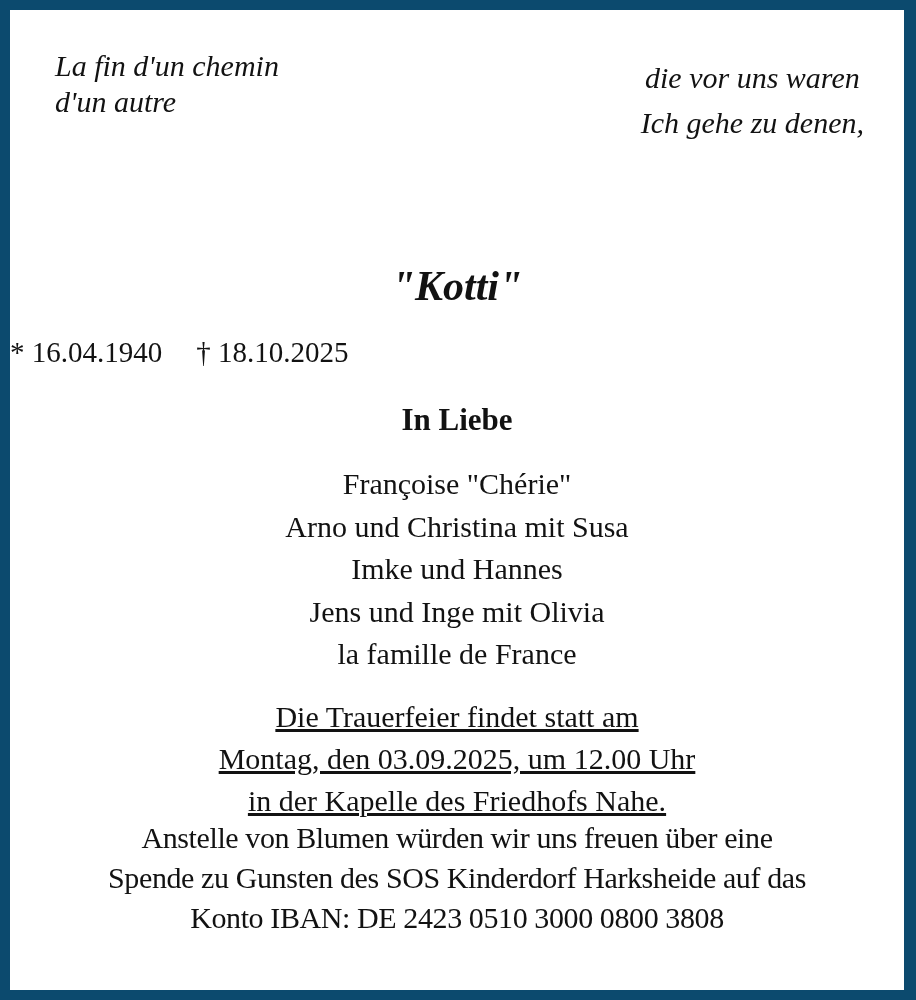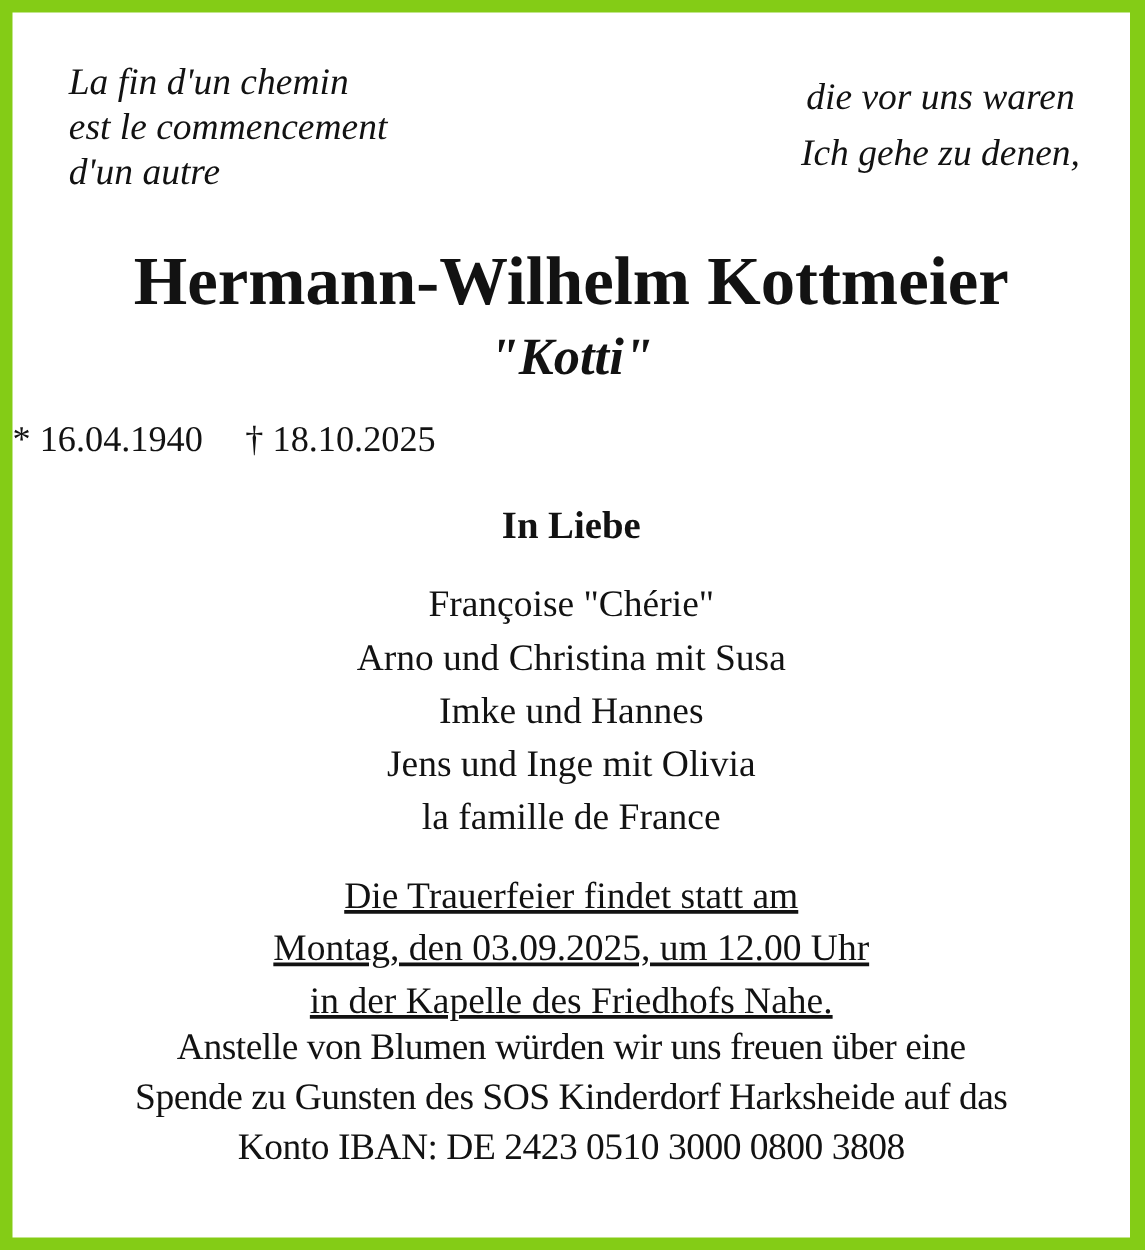--- a/index.html
+++ b/index.html
@@ -4,21 +4,21 @@
 <style>
   html, body {
     margin: 0;
     padding: 0;
     background: #000000;
   }
   .frame {
     position: relative;
     width: 916px;
     height: 1000px;
-    background: #84cc16;
+    background: #0c4a6e;
     overflow: hidden;
     font-family: "Liberation Serif", "DejaVu Serif", serif;
   }
   .page {
     position: absolute;
     left: 10px;
     top: 10px;
     right: 12px;
     bottom: 10px;
     background: #ffffff;
@@ -117,30 +117,28 @@
   .line { white-space: nowrap; }
 </style>
 </head>
 <body>
 
 <div class="frame">
   <div class="page">
 
     <div class="quote-left">
       <div class="line">La fin d'un chemin</div>
-      <div class="line">est le commencement</div>
       <div class="line">d'un autre</div>
     </div>
 
     <div class="quote-right">
       <div class="line">die vor uns waren</div>
       <div class="line">Ich gehe zu denen,</div>
     </div>
 
-    <div class="name">Hermann-Wilhelm Kottmeier</div>
 
     <div class="nickname">"Kotti"</div>
 
     <div class="dates">
       <span class="birth">* 16.04.1940</span><span>† 18.10.2025</span>
     </div>
 
     <div class="heading-liebe">In Liebe</div>
 
     <div class="names">

